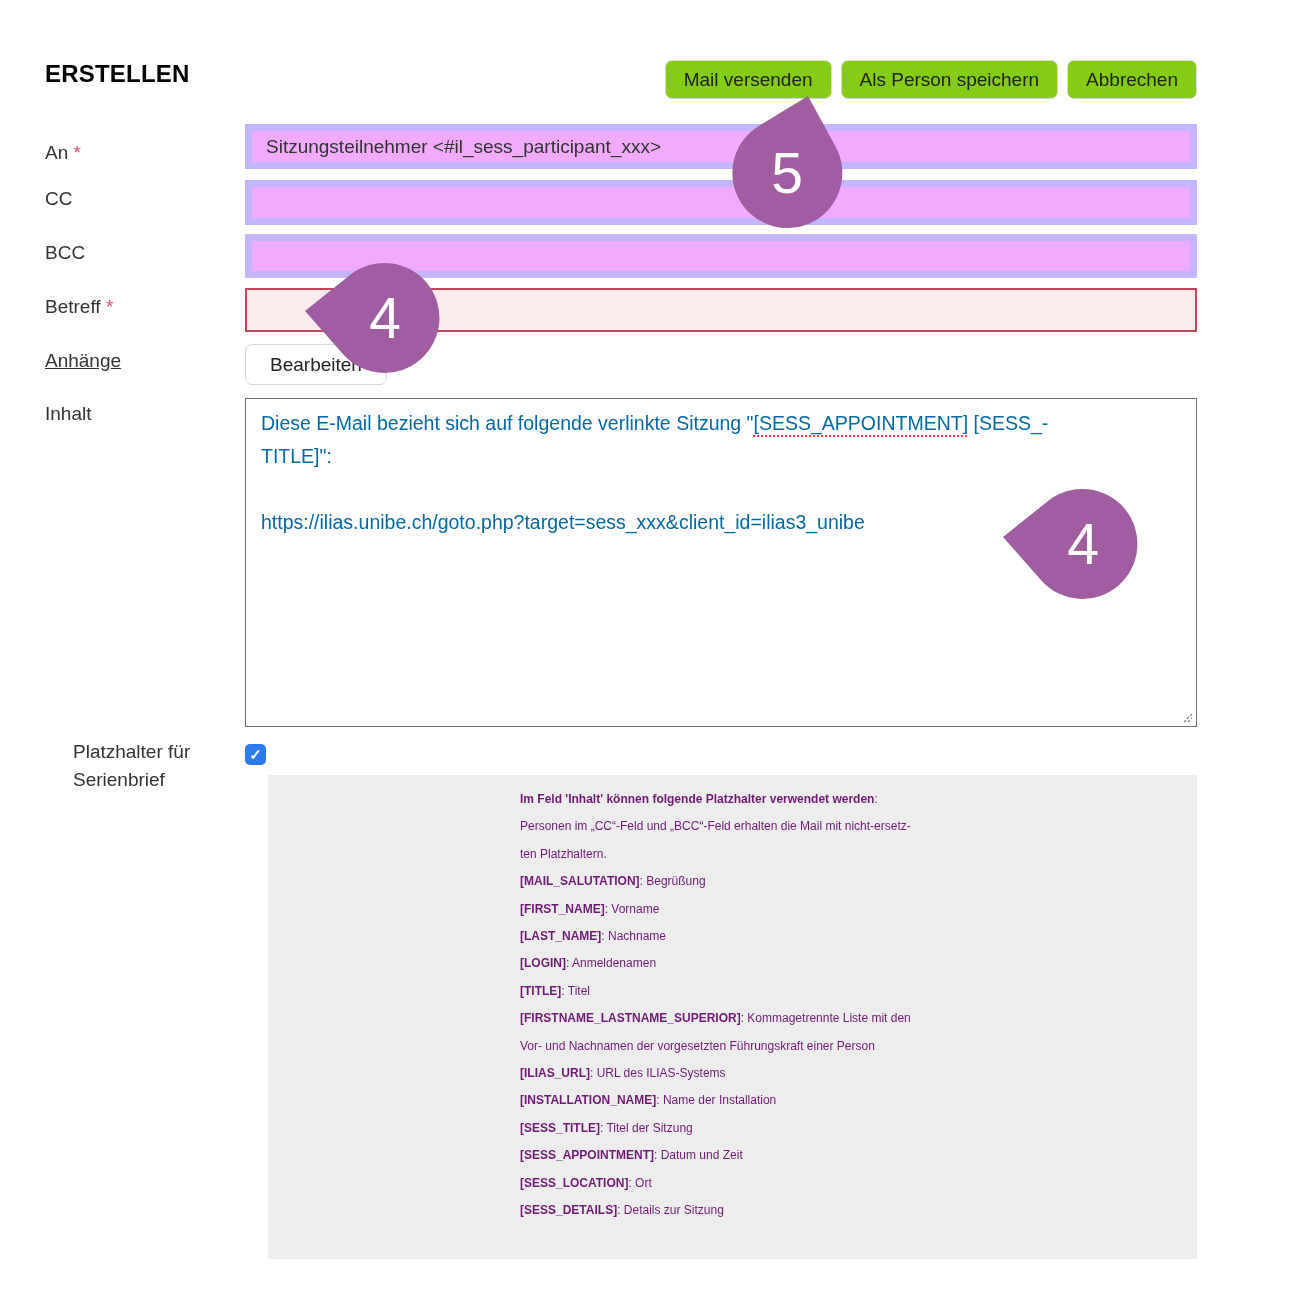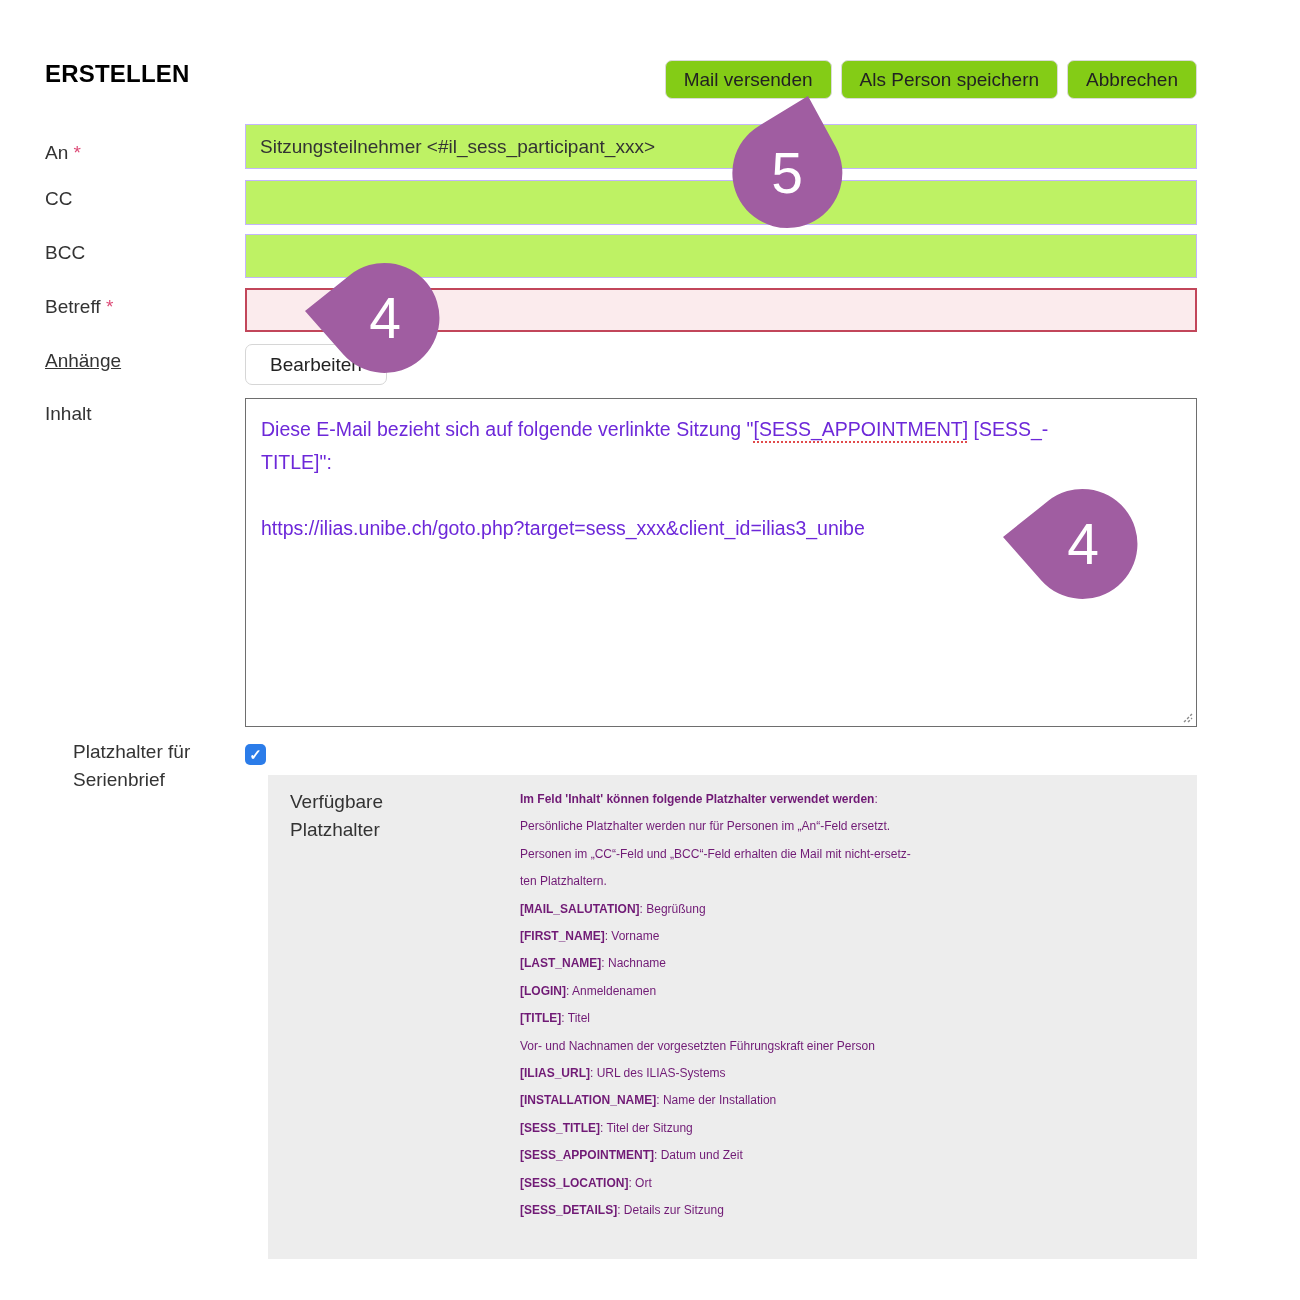--- a/index.html
+++ b/index.html
@@ -48,22 +48,22 @@
     width: 195px;
     font-size: 19px;
     color: #333333;
     line-height: 28px;
   }
   .req { color: #dd4b77; }
   .text-input {
     position: absolute;
     left: 245px;
     width: 952px;
-    background: #bef264;
-    border: 1px solid #c4b5fd;
+    background: #f0abfc;
+    border: 7px solid #c4b5fd;
     border-radius: 0;
     font-family: "Liberation Sans", sans-serif;
     font-size: 19px;
     color: #333333;
     padding: 0 14px;
   }
   .text-input.error {
     background: #fbebed;
     border: 2px solid #c2465a;
   }
@@ -79,24 +79,24 @@
     color: #222222;
     padding: 0 24px;
     cursor: pointer;
   }
   .content-box {
     position: absolute;
     left: 245px; top: 398px;
     width: 952px; height: 329px;
     background: #ffffff;
     border: 1px solid #6e6e6e;
-    padding: 14px 15px;
+    padding: 8px 15px;
     font-size: 19.5px;
     line-height: 33px;
-    color: #6d28d9;
+    color: #0369a1;
     cursor: text;
   }
   .spellerror {
     text-decoration: underline dotted #e14b4b;
     text-decoration-thickness: 2px;
     text-underline-offset: 5px;
   }
   .blank-line { height: 33px; }
   .resize-handle {
     position: absolute;
@@ -196,31 +196,30 @@
       <line x1="9" y1="13" x2="13" y2="9" stroke="#8a8a8a" stroke-width="1.4" stroke-dasharray="2.6 1.8"></line>
     </svg>
   </div>
 
   <div class="field-label" style="top:738px;margin-left:28px;">Platzhalter für Serienbrief</div>
   <div class="checkbox">
       <span>✓</span>
     </div>
 
   <div class="placeholder-panel">
-    <div class="panel-left-label">Verfügbare Platzhalter</div>
     <div class="panel-text">
       <div class="line"><span class="tok">Im Feld 'Inhalt' können folgende Platzhalter verwendet werden</span><span>:</span></div>
-      <div class="line">Persönliche Platzhalter werden nur für Personen im „An“-Feld ersetzt.</div>
       <div class="line">Personen im „CC“-Feld und „BCC“-Feld erhalten die Mail mit nicht-ersetz-</div>
       <div class="line">ten Platzhaltern.</div>
       <div class="line"><span class="tok">[MAIL_SALUTATION]</span><span>: Begrüßung</span></div>
       <div class="line"><span class="tok">[FIRST_NAME]</span><span>: Vorname</span></div>
       <div class="line"><span class="tok">[LAST_NAME]</span><span>: Nachname</span></div>
       <div class="line"><span class="tok">[LOGIN]</span><span>: Anmeldenamen</span></div>
       <div class="line"><span class="tok">[TITLE]</span><span>: Titel</span></div>
+      <div class="line"><span class="tok">[FIRSTNAME_LASTNAME_SUPERIOR]</span><span>: Kommagetrennte Liste mit den</span></div>
       <div class="line">Vor- und Nachnamen der vorgesetzten Führungskraft einer Person</div>
       <div class="line"><span class="tok">[ILIAS_URL]</span><span>: URL des ILIAS-Systems</span></div>
       <div class="line"><span class="tok">[INSTALLATION_NAME]</span><span>: Name der Installation</span></div>
       <div class="line"><span class="tok">[SESS_TITLE]</span><span>: Titel der Sitzung</span></div>
       <div class="line"><span class="tok">[SESS_APPOINTMENT]</span><span>: Datum und Zeit</span></div>
       <div class="line"><span class="tok">[SESS_LOCATION]</span><span>: Ort</span></div>
       <div class="line"><span class="tok">[SESS_DETAILS]</span><span>: Details zur Sitzung</span></div>
     </div>
   </div>
 

